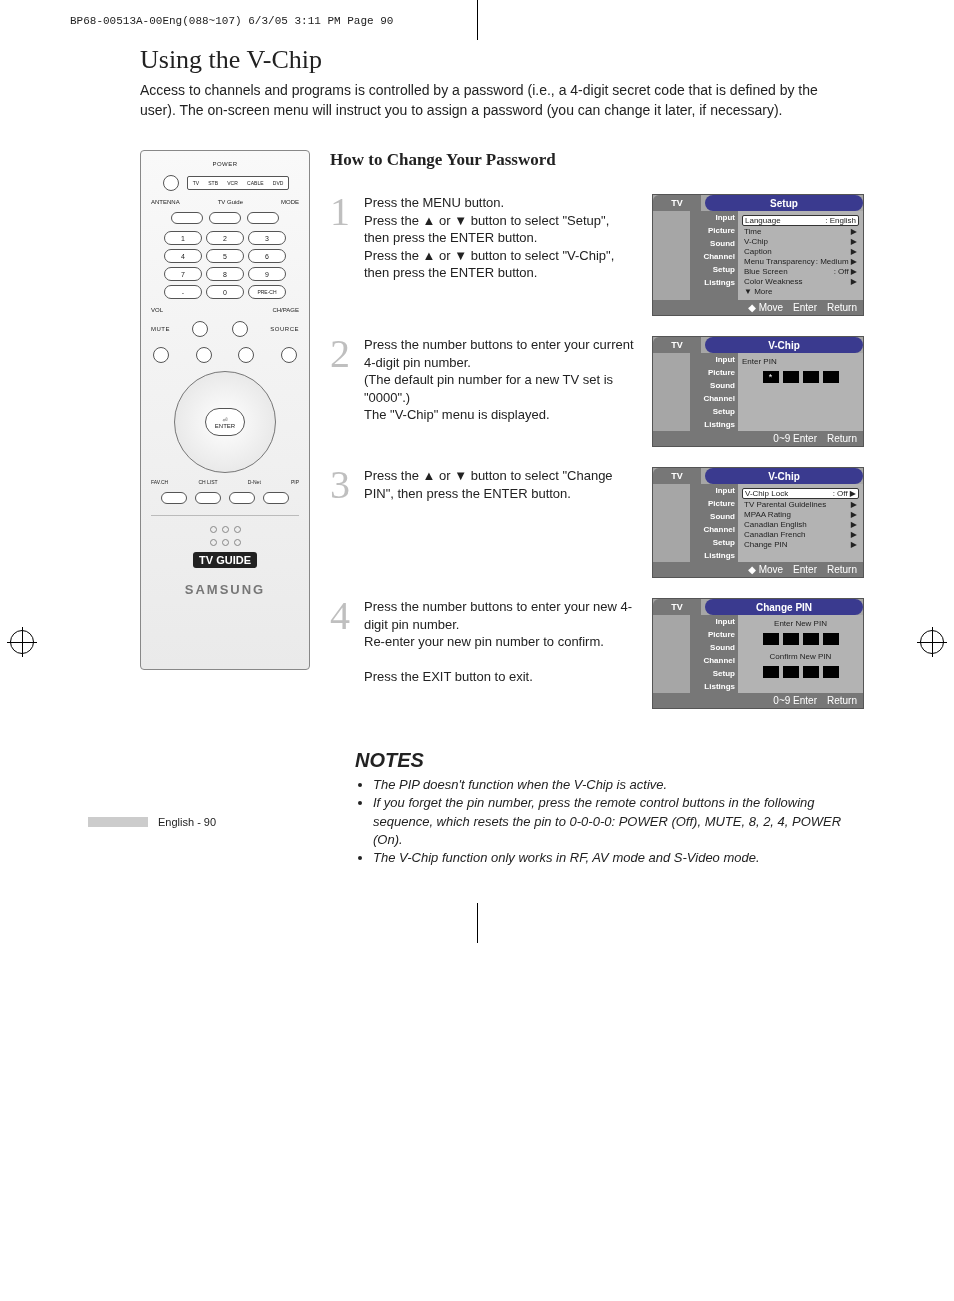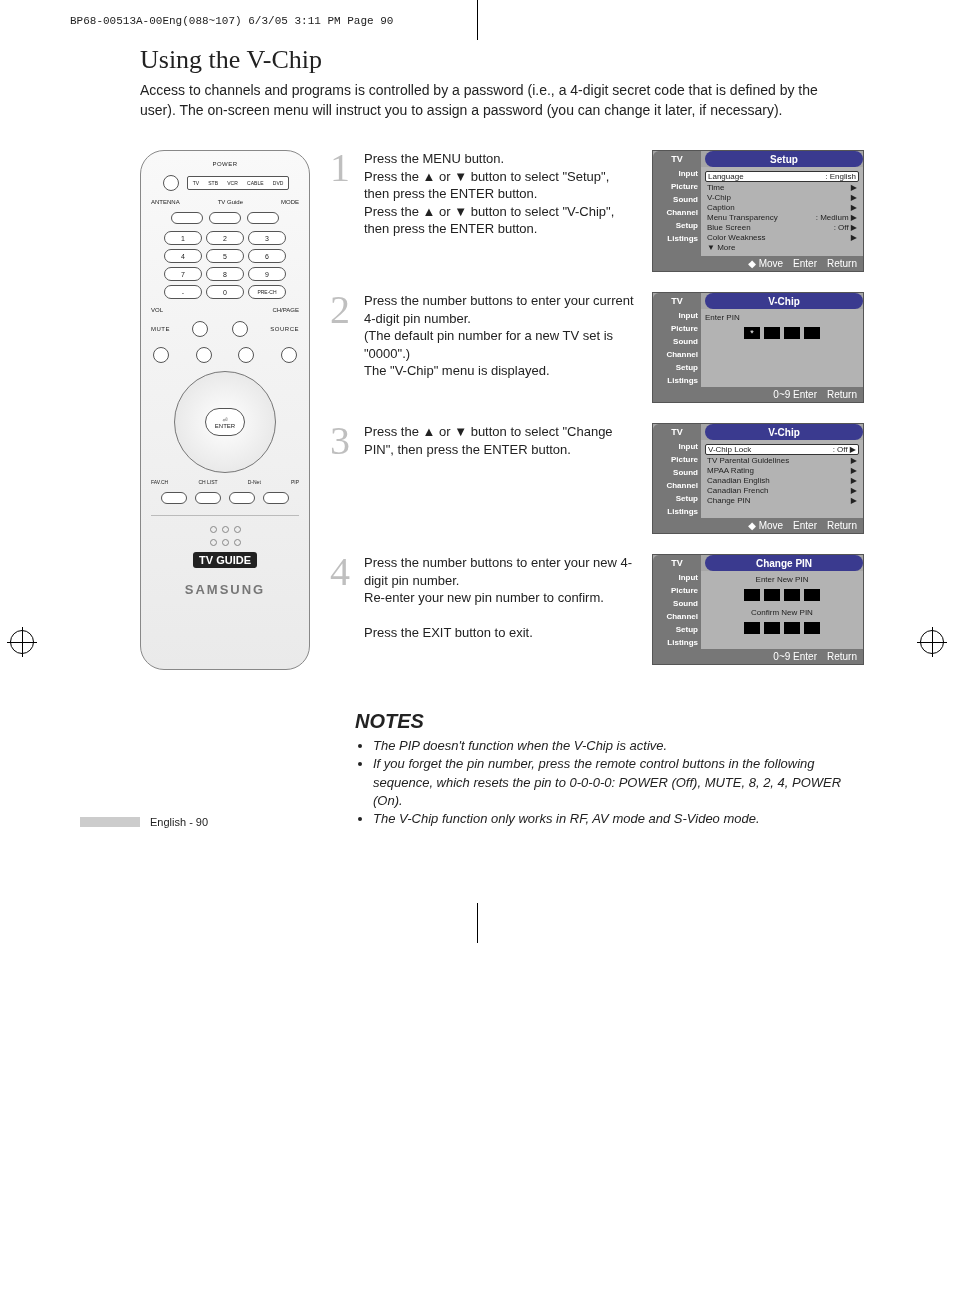--- a/index.html
+++ b/index.html
@@ -56,21 +56,21 @@
     margin:0 40px 30px 0;
   }
   .columns{
     display:flex;
     gap:20px;
   }
   .remote{
     width:170px;
     height:520px;
     border:1px solid #888;
-    border-radius:24px;
+    border-radius:4px;
     background:linear-gradient(#f9f9f9,#eaeaea);
     padding:10px;
     box-sizing:border-box;
     display:flex;
     flex-direction:column;
     align-items:center;
     gap:6px;
     font-size:7px;
     text-align:right;
   }
@@ -139,21 +139,21 @@
   .osd .tvtab{
     width:48px;background:#777;color:#fff;font-weight:bold;display:flex;align-items:center;justify-content:center;font-size:9px;
     border-top-left-radius:6px;
   }
   .osd .maintab{
     flex:1;background:#3a3a8f;color:#fff;font-weight:bold;display:flex;align-items:center;justify-content:center;font-size:10px;
     border-radius:8px;margin-left:4px;
   }
   .osd .body{display:flex;flex:1;}
   .osd .side{
-    width:48px;background:#777;display:flex;flex-direction:column;
+    width:48px;background:#777;display:flex;flex-direction:column;margin-left:37px;
   }
   .osd .side div{
     color:#fff;font-size:8px;font-weight:bold;text-align:right;padding:2px 3px;
   }
   .osd .content{
     flex:1;background:#b3b3b3;padding:4px;display:flex;flex-direction:column;gap:1px;
     font-size:8px;
   }
   .osd .row{display:flex;justify-content:space-between;align-items:center;padding:0 2px;}
   .osd .row.sel{background:#fff;border:1px solid #333;border-radius:2px;}
@@ -172,21 +172,21 @@
     font-weight:bold;
     font-size:20px;
     margin:0 0 4px 0;
   }
   .notes ul{
     margin:0;padding-left:18px;font-style:italic;font-size:13px;line-height:1.4;
   }
   .pagefoot{
     position:absolute;
     bottom:115px;
-    left:140px;
+    left:148px;
     font-size:11px;
     display:flex;align-items:center;gap:10px;
   }
   .pagefoot .bar{width:60px;height:10px;background:#ccc;display:inline-block;margin-left:-60px;}
   .crop{position:absolute;}
   .crop.tl{top:0;left:50%;width:1px;height:40px;background:#000;}
   .crop.bl{bottom:0;left:50%;width:1px;height:40px;background:#000;}
   .reg{position:absolute;width:22px;height:22px;border:1px solid #000;border-radius:50%;display:flex;align-items:center;justify-content:center;}
   .reg::before,.reg::after{content:'';position:absolute;background:#000;}
   .reg::before{width:1px;height:30px;}
@@ -284,20 +284,21 @@
           <span class="dot"></span>
           <span class="dot"></span>
           <span class="dot"></span>
           <span class="dot"></span>
         </div>
       <div class="logo-tvguide">TV GUIDE</div>
       <div class="brand">SAMSUNG</div>
     </div>
 
     <div class="steps">
+      <h3>How to Change Your Password</h3>
 
       <div class="step">
         <div class="num">1</div>
         <div class="text" style="white-space:pre-line">Press the MENU button.
 Press the ▲ or ▼ button to select "Setup", then press the ENTER button.
 Press the ▲ or ▼ button to select "V-Chip", then press the ENTER button.</div>
         <div class="osd">
           <div class="titlebar">
               <div class="tvtab">TV</div>
               <div class="maintab">Setup</div>

